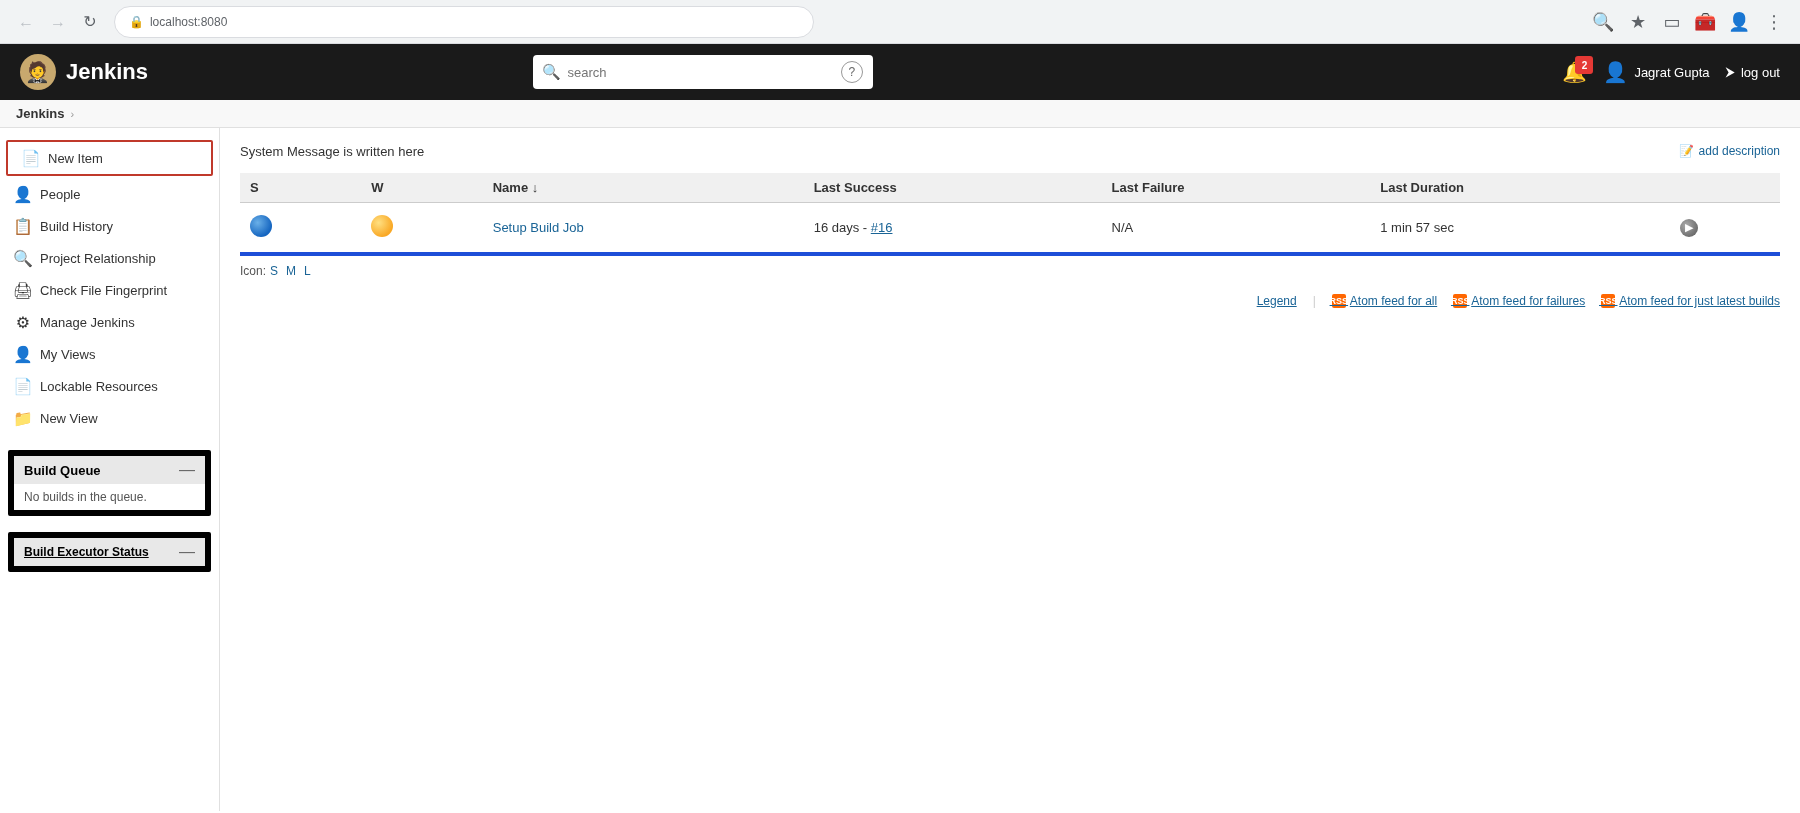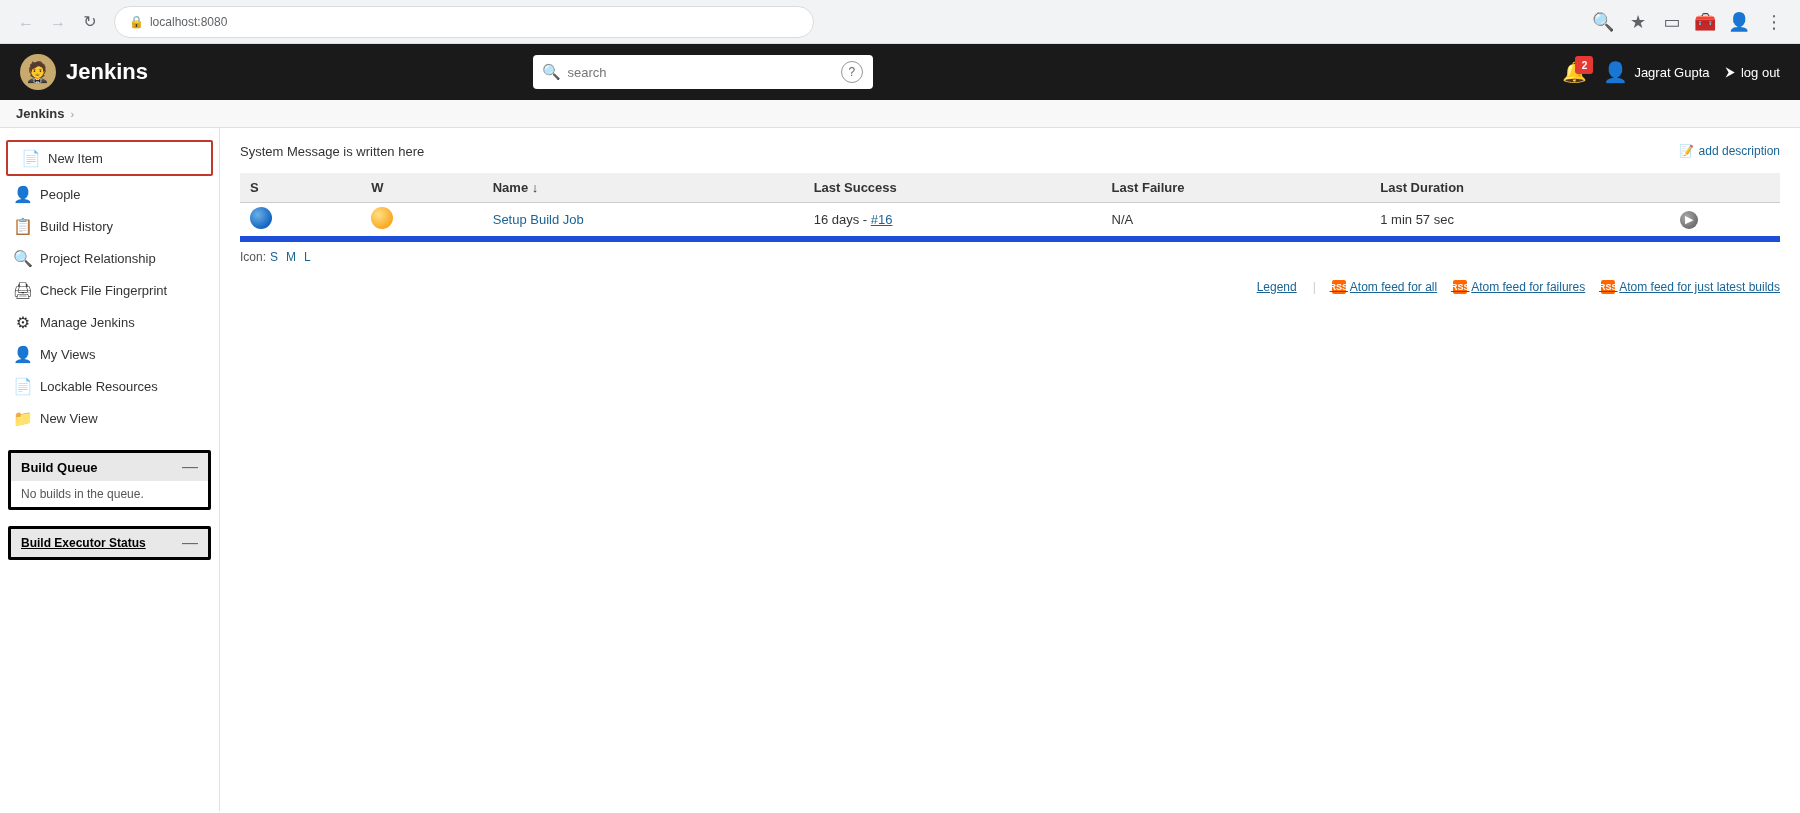--- a/index.html
+++ b/index.html
@@ -213,21 +213,21 @@
       border-radius: 2px;
     }
     .sidebar-icon {
       width: 18px; height: 18px;
       display: flex; align-items: center; justify-content: center;
       font-size: 16px;
     }
 
     .sidebar-section {
       margin-top: 20px;
-      border: 3px solid #000000;
+      border: 6px solid #000000;
       border-radius: 2px;
       margin: 16px 8px 8px 8px;
     }
     .sidebar-section-header {
       background: #e8e8e8;
       padding: 6px 10px;
       font-weight: bold;
       font-size: 13px;
       display: flex;
       align-items: center;
@@ -317,22 +317,22 @@
     .jobs-table th {
       background: #f0f0f0;
       border-bottom: 1px solid #ccc;
       padding: 7px 10px;
       text-align: left;
       font-size: 13px;
       font-weight: bold;
       color: #333;
     }
     .jobs-table td {
-      padding: 4px 10px;
-      border-bottom: 6px solid #1d4ed8;
+      padding: 12px 10px;
+      border-bottom: 4px solid #1d4ed8;
       font-size: 13px;
       color: #333;
       vertical-align: middle;
     }
     .status-ball-blue {
       width: 22px; height: 22px;
       border-radius: 50%;
       background: radial-gradient(circle at 35% 35%, #6ab0e8, #1565c0 70%);
       display: inline-block;
     }

